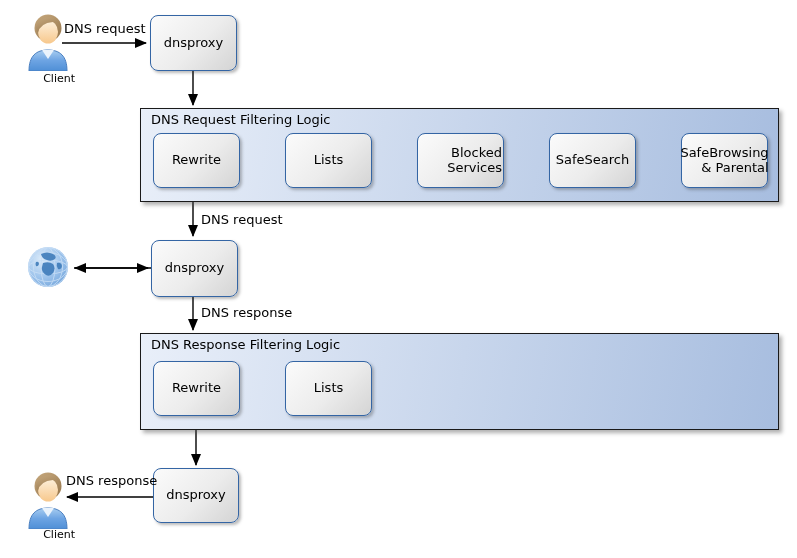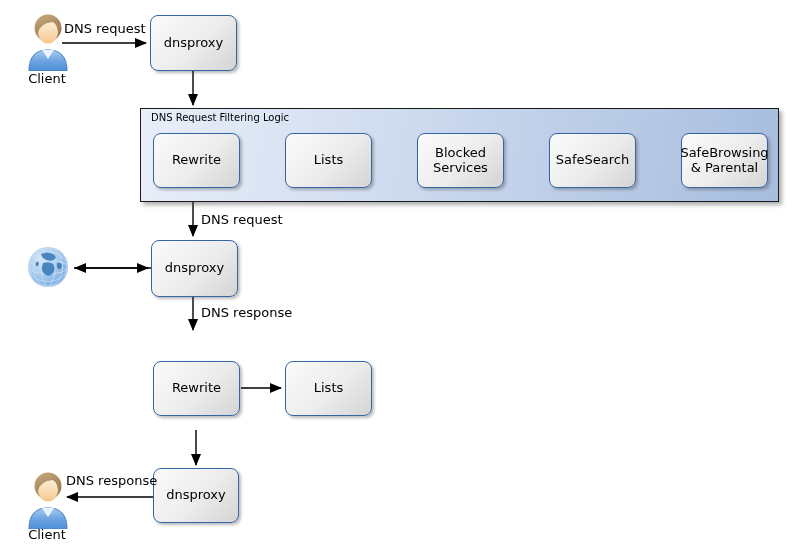--- a/index.html
+++ b/index.html
@@ -17,32 +17,32 @@
     position:relative;width:797px;height:558px;background:#ffffff;overflow:hidden;
     font-family:"DejaVu Sans","Liberation Sans",sans-serif;color:var(--text);
   }
   svg.edges{position:absolute;left:0;top:0;width:797px;height:558px;pointer-events:none;}
   svg.edges path.edge{stroke:var(--arrow);stroke-width:1.4;fill:none;}
   .node{
     position:absolute;box-sizing:border-box;
     border:1.6px solid var(--node-border);border-radius:8px;
     background:linear-gradient(135deg,var(--node-fill-a) 0%,#ececec 55%,var(--node-fill-b) 100%);
     box-shadow:2px 2px 3px rgba(60,60,60,.35);
-    display:flex;align-items:center;justify-content:center;text-align:center;
+    display:flex;align-items:center;justify-content:center;text-align:right;
     font-size:13px;line-height:1.15;padding:1px;
   }
   .group{
     position:absolute;box-sizing:border-box;
     border:1.5px solid var(--group-border);
     background:linear-gradient(100deg,var(--group-fill-a) 0%,var(--group-fill-b) 100%);
     box-shadow:3px 3px 4px rgba(80,80,80,.45);
   }
-  .group-title{position:absolute;left:10px;top:3px;font-size:10px;white-space:nowrap;}
+  .group-title{position:absolute;left:10px;top:3px;font-size:13px;white-space:nowrap;}
   .lbl{position:absolute;font-size:13px;white-space:nowrap;}
-  .lbl-block{position:absolute;font-size:13px;text-align:center;line-height:14.5px;}
+  .lbl-block{position:absolute;font-size:11px;text-align:right;line-height:14.5px;}
   .icon{position:absolute;}
 </style>
 </head>
 <body>
 
 <div class="canvas">
 
   <svg width="0" height="0" style="position:absolute">
     <defs>
       <linearGradient id="gShirt" x1="0" y1="0" x2="0" y2="1">
@@ -126,20 +126,23 @@
     <g fill="#3f7cba" opacity="0.9">
       <path d="M14,8 Q20,5 26,8 Q30,10 28,13 Q24,16 20,14 Q15,13 14,8 Z"></path>
       <path d="M16,17 Q22,15 26,18 Q29,22 26,27 Q23,31 19,29 Q14,26 15,21 Z"></path>
       <path d="M30,17 Q34,16 35,20 Q34,24 31,23 Q29,20 30,17 Z"></path>
       <path d="M9,16 Q12,15 12,18 Q11,21 9,20 Q8,18 9,16 Z"></path>
     </g>
   </svg>
 
   <div class="lbl" style="left:201px;top:305px">DNS response</div>
 
+  <div class="group" style="left:140px;top:333px;width:639px;height:97px">
+    <div class="group-title">DNS Response Filtering Logic</div>
+  </div>
   <div class="node" style="left:153px;top:361px;width:87px;height:55px">Rewrite</div>
   <div class="node" style="left:285px;top:361px;width:87px;height:55px">Lists</div>
 
   <div class="node" style="left:153px;top:468px;width:86px;height:55px">dnsproxy</div>
 
   <div class="lbl" style="left:66px;top:473px">DNS response</div>
 
   <svg class="icon" style="left:26px;top:471px" width="44" height="58" viewBox="0 0 44 58">
     <path d="M3,58 C3,43 10,37 22,37 C34,37 41,43 41,58 Z" fill="url(#gShirt)" stroke="#4a7fc0" stroke-width="1"></path>
     <path d="M16,37 L22,46 L28,37 Z" fill="#eaf3fc"></path>

